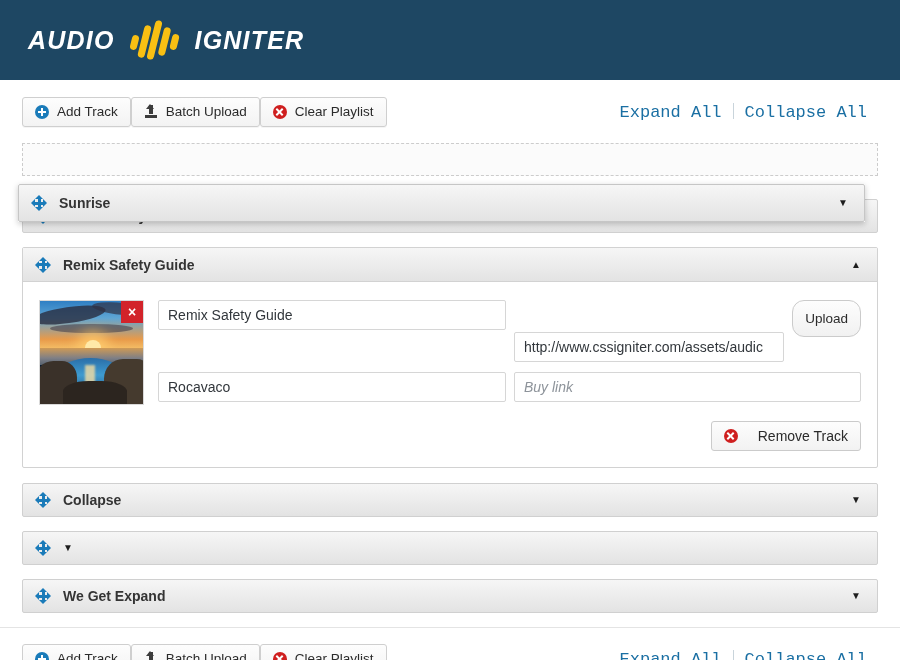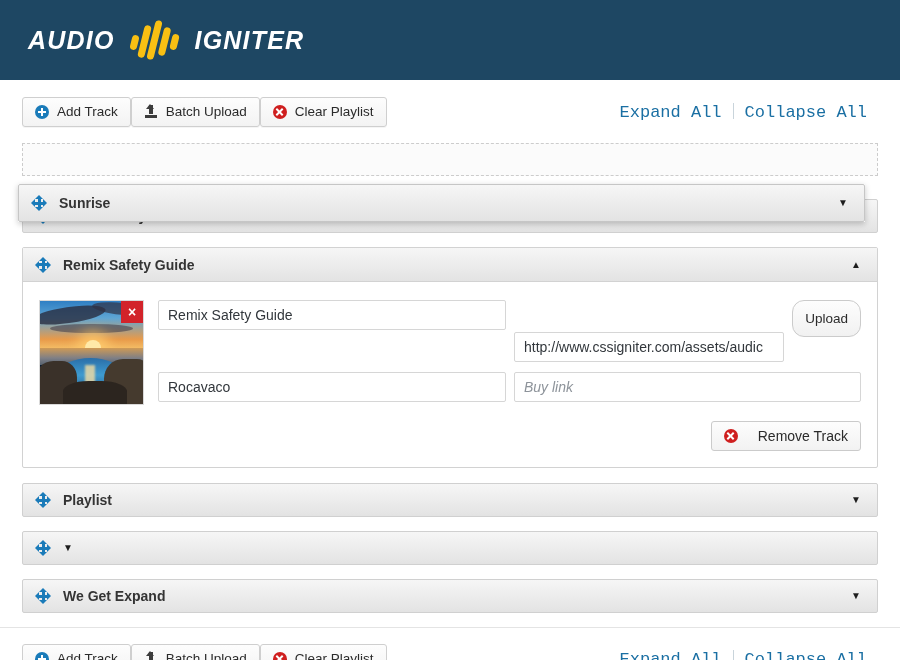--- a/index.html
+++ b/index.html
@@ -527,21 +527,21 @@
       <div class="track">
         <div class="track-head">
           <span class="handle">
             <span class="bar-v"></span>
               <span class="bar-h"></span>
             <span class="ar ar-u"></span>
               <span class="ar ar-d"></span>
             <span class="ar ar-l"></span>
               <span class="ar ar-r"></span>
           </span>
-          <span class="track-title">Playlist</span>
+          <span class="track-title">Collapse</span>
           <span class="toggle-arrow">▼</span>
         </div>
       </div>
 
       <div class="track">
         <div class="track-head">
           <span class="handle">
             <span class="bar-v"></span>
               <span class="bar-h"></span>
             <span class="ar ar-u"></span>

